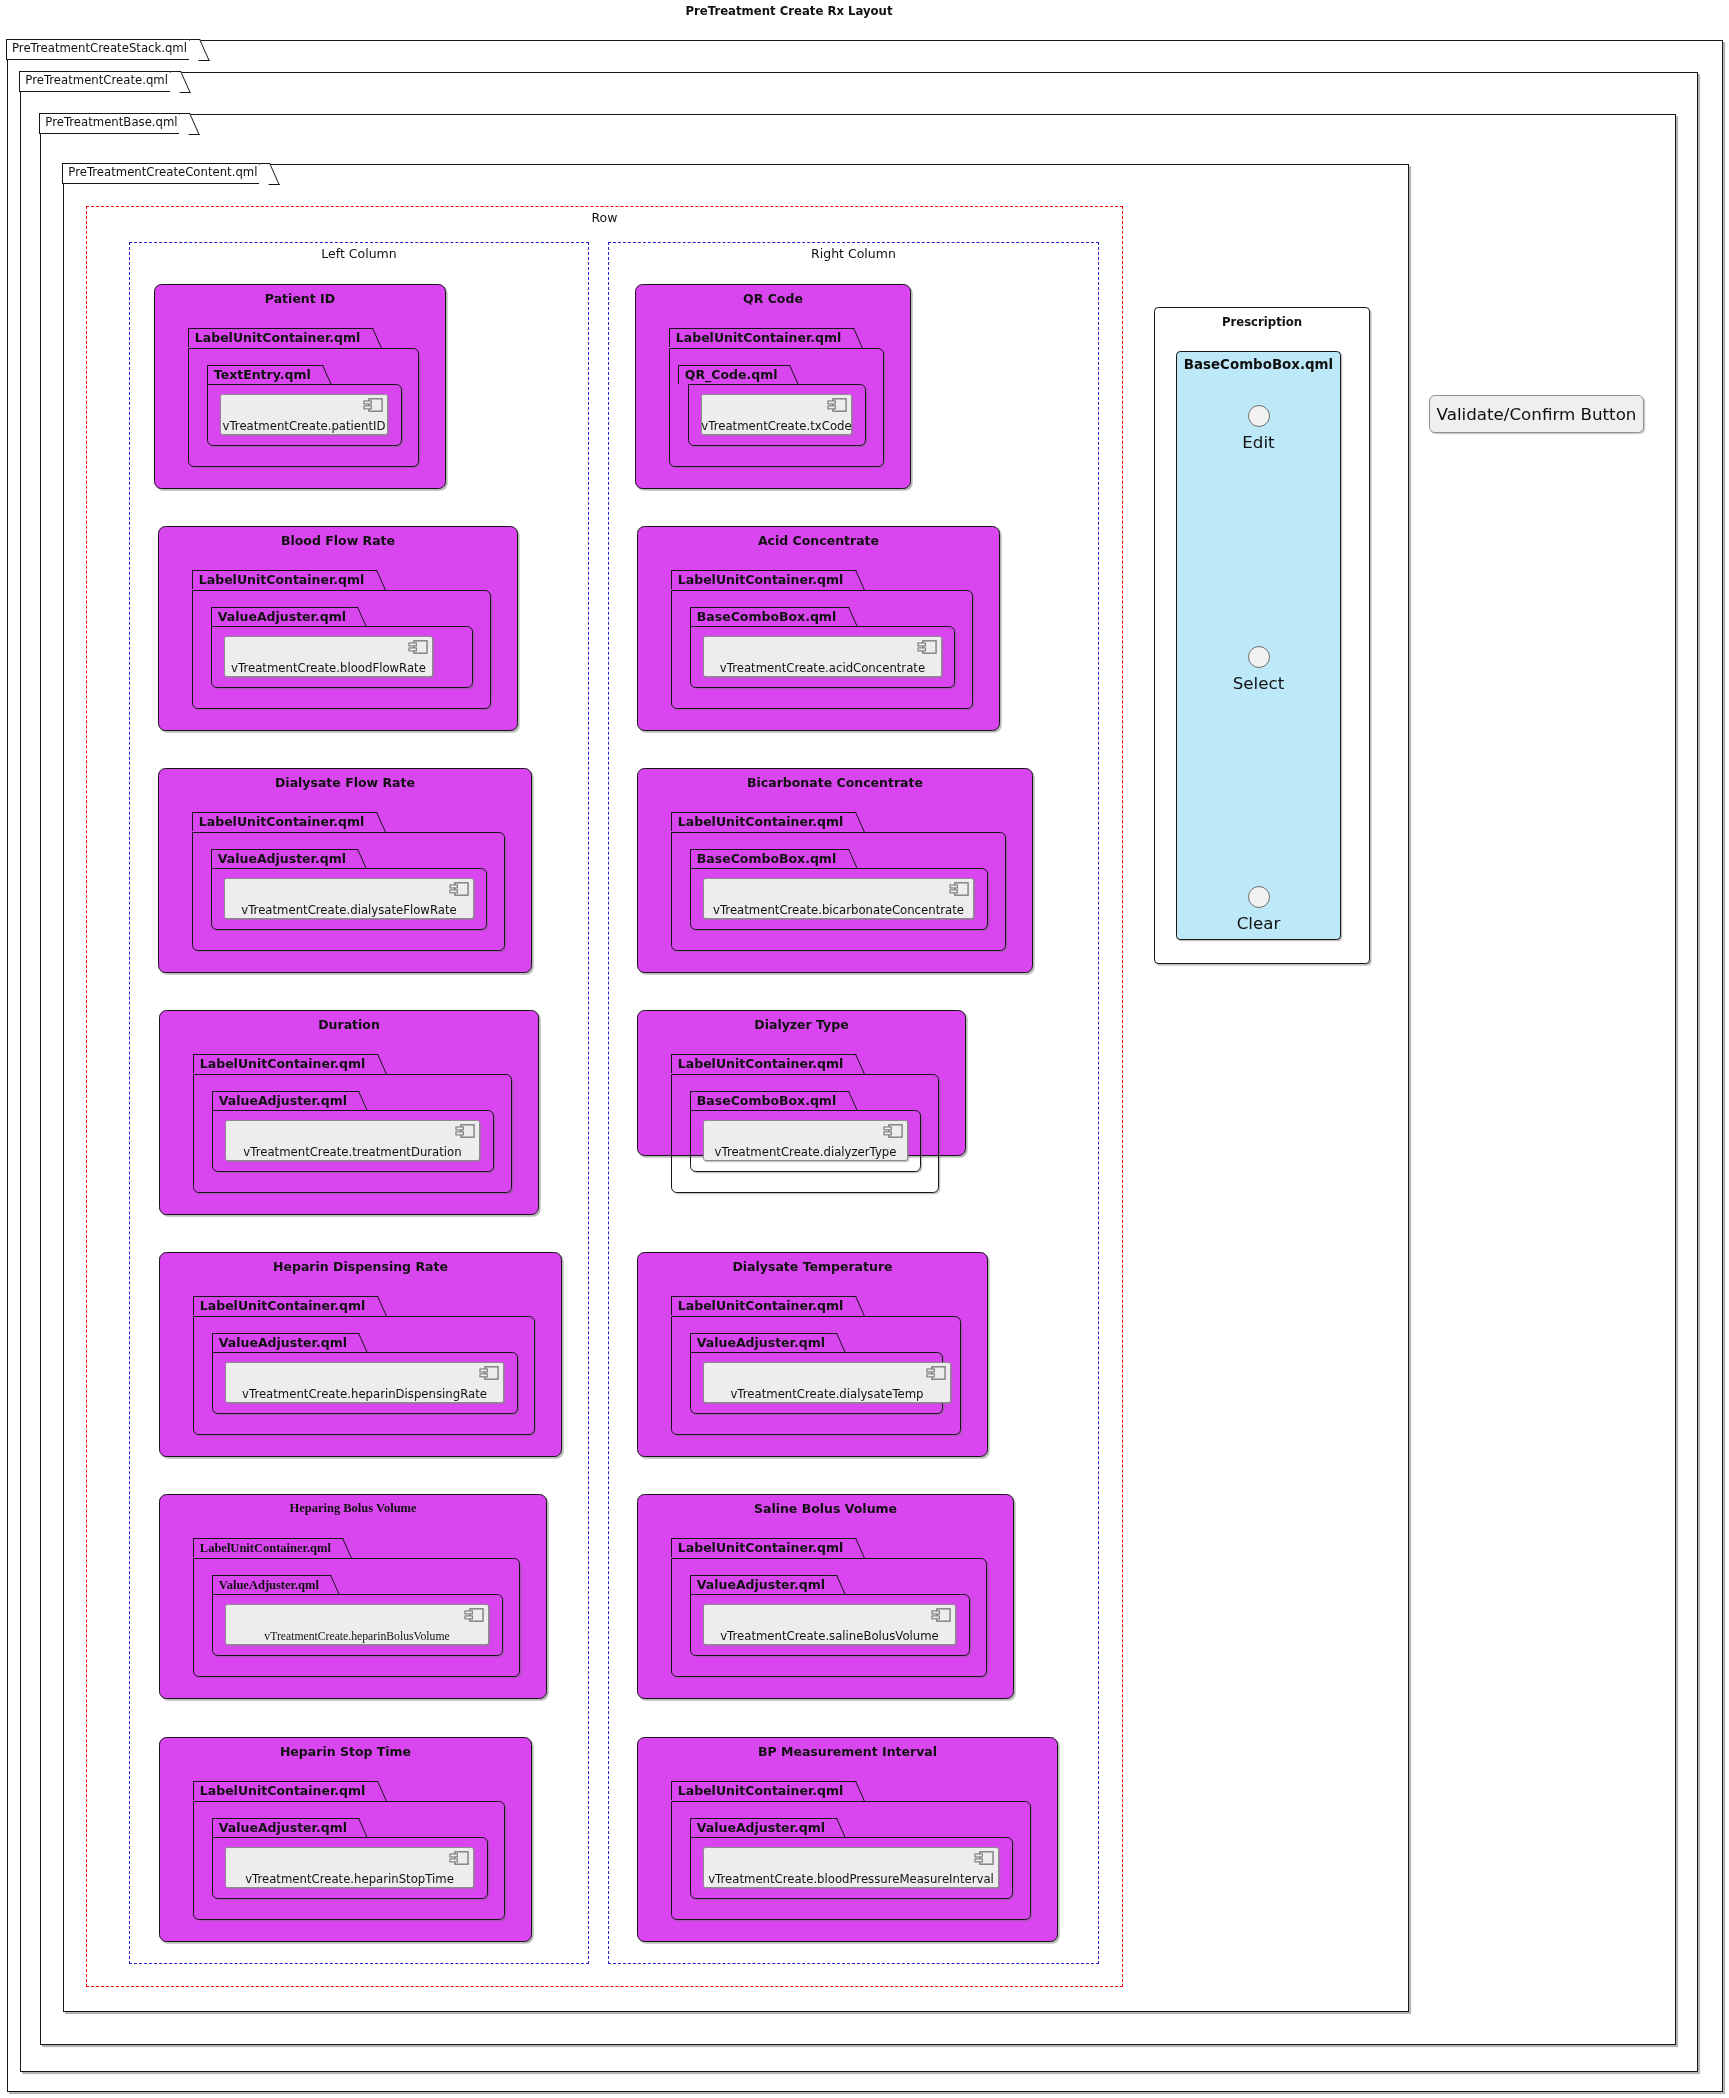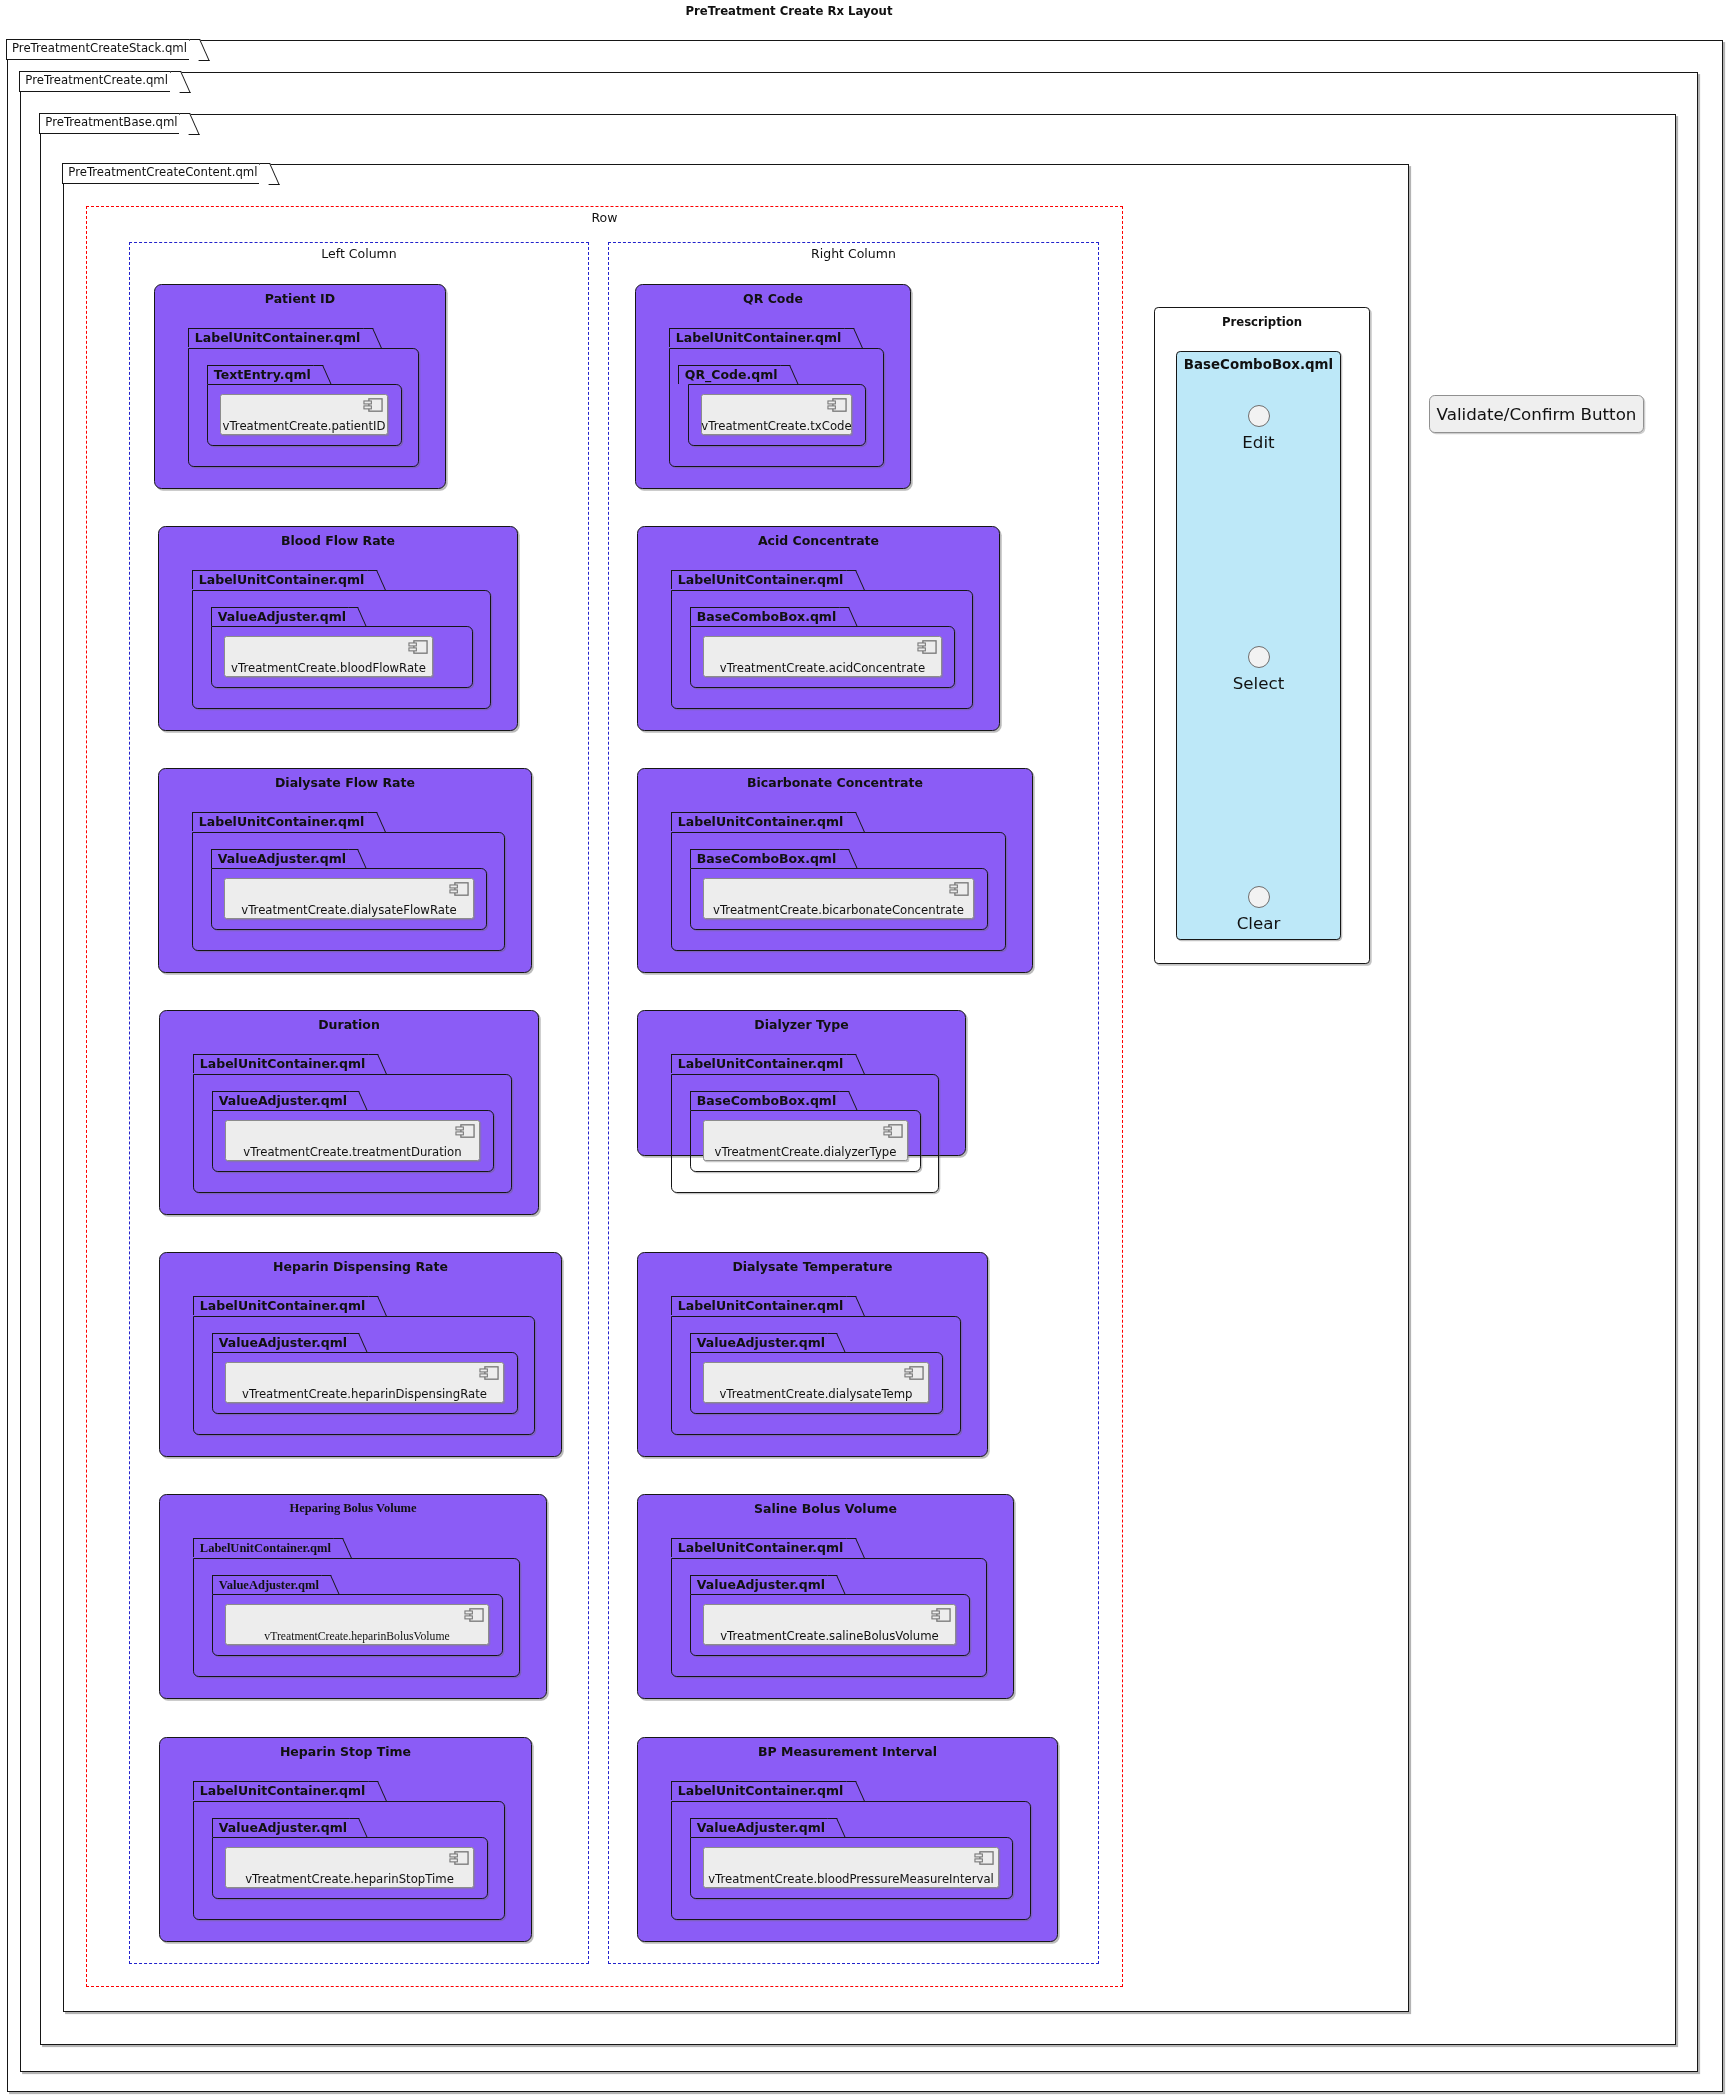--- a/index.html
+++ b/index.html
@@ -19,21 +19,21 @@
   .frame-tab::after { content:""; position:absolute; top:-1.7px; bottom:-1.7px; right:-11px; width:10px;
                background:#fff; border:1.7px solid #161616; border-left:none;
                transform:skewX(24deg); transform-origin:0 0; }
 
   
   .dashed { position:absolute; border-style:dashed; border-width:1.7px; box-sizing:border-box; background:transparent; }
   .dashlabel { position:absolute; top:3.3px; left:0; right:0; text-align:center;
                font-size:12.5px; font-weight:400; color:#111; }
 
   
-  .fieldbox { position:absolute; background:#8b5cf6; border:1.7px solid #161616; border-radius:7.5px;
+  .fieldbox { position:absolute; background:#d946ef; border:1.7px solid #161616; border-radius:7.5px;
               box-sizing:border-box; box-shadow:1.7px 1.7px 0 rgba(105,105,105,.45); }
   .ftitle { position:absolute; top:5.8px; left:0; right:0; text-align:center; font-weight:700; font-size:12.5px; }
 
   .folder-tab { position:absolute; height:19px; box-sizing:border-box; background:var(--tf);
                 border:1.5px solid #161616; border-right:none; border-bottom:none;
                 font-weight:700; font-size:12.5px; line-height:18.4px; padding:0 2.5px 0 5.8px;
                 white-space:nowrap; z-index:var(--z); }
   .folder-tab::after { content:""; position:absolute; top:-1.5px; bottom:0; right:-10px; width:9.2px;
                 background:var(--tf); border-top:1.5px solid #161616; border-right:1.5px solid #161616;
                 transform:skewX(24deg); transform-origin:0 0; }
@@ -252,21 +252,21 @@
           </svg></div>
         <div style="position: relative;">vTreatmentCreate.dialyzerType</div>
       </div>
     </div>
     <div class="fieldbox" style="left: 637px; top: 1252px; width: 351px; height: 205px;">
       <div class="ftitle">Dialysate Temperature</div>
       <div class="folder-tab" style="left: 33px; top: 43px;">LabelUnitContainer.qml</div>
       <div class="folder-body" style="left: 33px; top: 63px; width: 290px; height: 119px;"></div>
       <div class="folder-tab" style="left: 52px; top: 80px;">ValueAdjuster.qml</div>
       <div class="folder-body" style="left: 52px; top: 99px; width: 253px; height: 62px;"></div>
-      <div class="comp" style="left: 65px; top: 109px; width: 226px; height: 41px;">
+      <div class="comp" style="left: 65px; top: 109px; width: 248px; height: 41px;">
         <div class="cicon"><svg width="20" height="14" viewBox="0 0 24 17">
             <rect x="7" y="1" width="16" height="15" fill="#EDEDED" stroke="#777" stroke-width="1.6"></rect>
             <rect x="1" y="3.6" width="9" height="3.6" fill="#EDEDED" stroke="#777" stroke-width="1.3"></rect>
             <rect x="1" y="9.6" width="9" height="3.6" fill="#EDEDED" stroke="#777" stroke-width="1.3"></rect>
           </svg></div>
         <div style="position: relative;">vTreatmentCreate.dialysateTemp</div>
       </div>
     </div>
     <div class="fieldbox" style="left: 637px; top: 1494px; width: 377px; height: 205px;">
       <div class="ftitle">Saline Bolus Volume</div>

